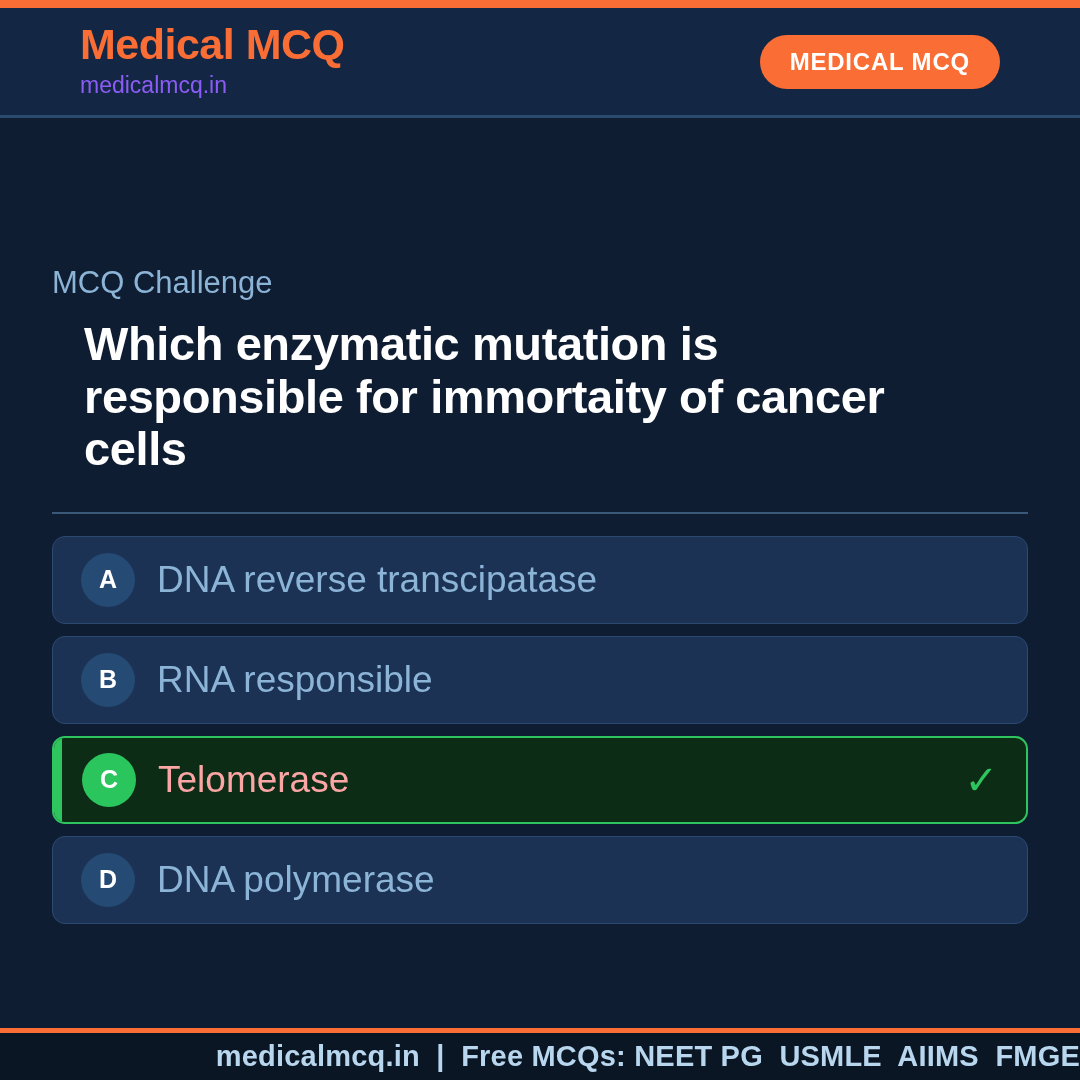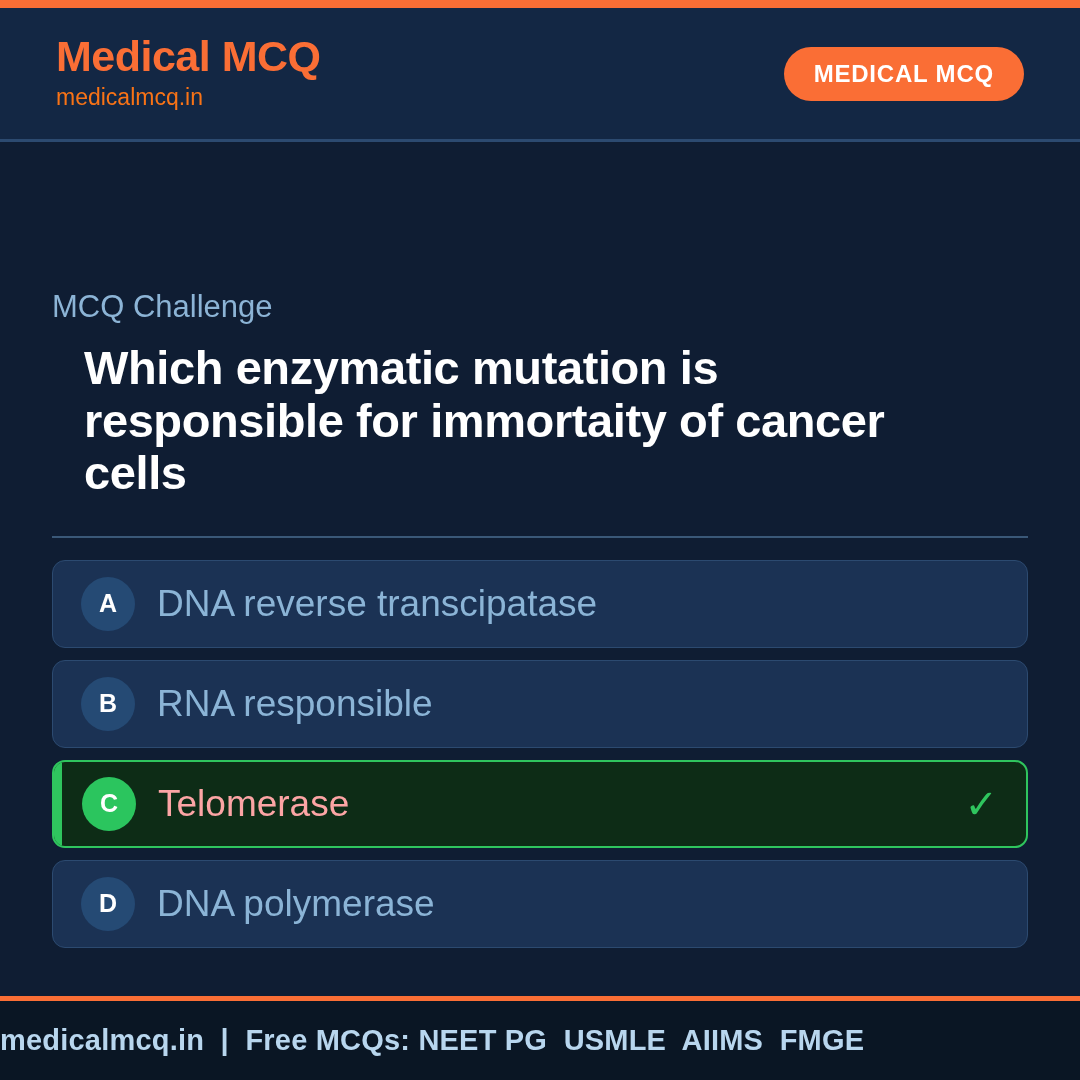--- a/index.html
+++ b/index.html
@@ -17,42 +17,42 @@
 
   
   .top-accent {
     height: 8px;
     width: 100%;
     background: #fa6e35;
   }
 
   
   .header {
-    height: 134px;
+    height: 110px;
     background: #132744;
     border-bottom: 3px solid #2b4straight;
     border-bottom: 3px solid #2c4a70;
     box-sizing: border-box;
     display: flex;
     align-items: center;
     justify-content: space-between;
-    padding: 0 56px;
+    padding: 0 80px;
     position: relative;
   }
   .brand-block { display: flex; flex-direction: column; justify-content: center; }
   .brand-title {
     font-size: 43px;
     font-weight: bold;
     color: #fa6e35;
     line-height: 1.05;
     letter-spacing: -0.5px;
   }
   .brand-sub {
     font-size: 23px;
-    color: #f97316;
+    color: #8b5cf6;
     line-height: 1.35;
     margin-top: 2px;
   }
   .header-badge {
     background: #fa6e35;
     color: #ffffff;
     font-size: 24px;
     font-weight: bold;
     letter-spacing: 0.8px;
     padding: 13px 30px;
@@ -145,27 +145,27 @@
     color: #2fc55e;
     font-size: 40px;
     line-height: 1;
     margin-left: 16px;
   }
 
   
   .footer {
     position: absolute;
     left: 0; right: 0; bottom: 0;
-    height: 84px;
+    height: 52px;
     background: #0a1624;
     border-top: 5px solid #fa6e35;
     box-sizing: border-box;
     display: flex;
     align-items: center;
-    justify-content: flex-start;
+    justify-content: flex-end;
     margin-top: 18px;
   }
   .footer-text {
     color: #b8d6ee;
     font-size: 29px;
     font-weight: bold;
     letter-spacing: 0.2px;
     white-space: pre;
   }
 </style>

